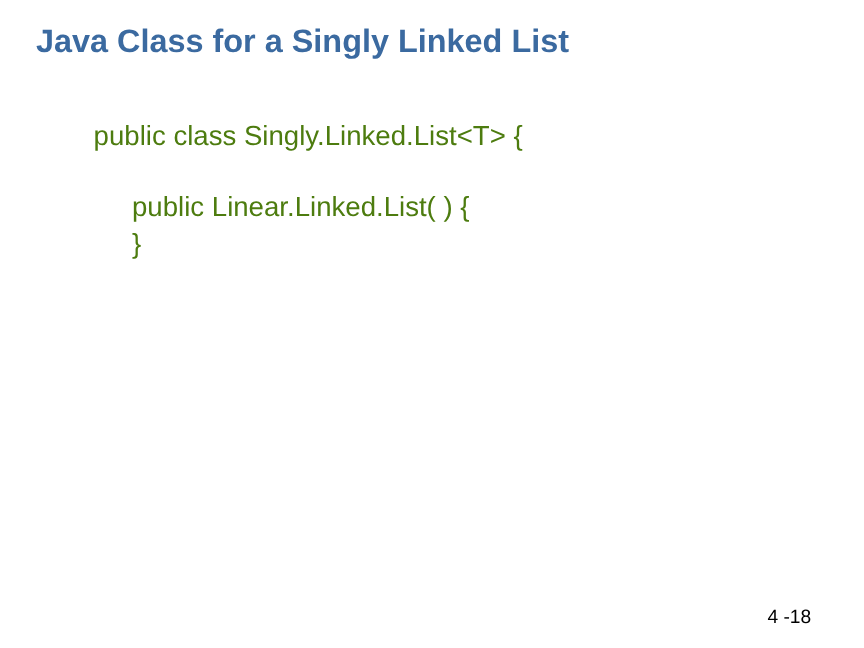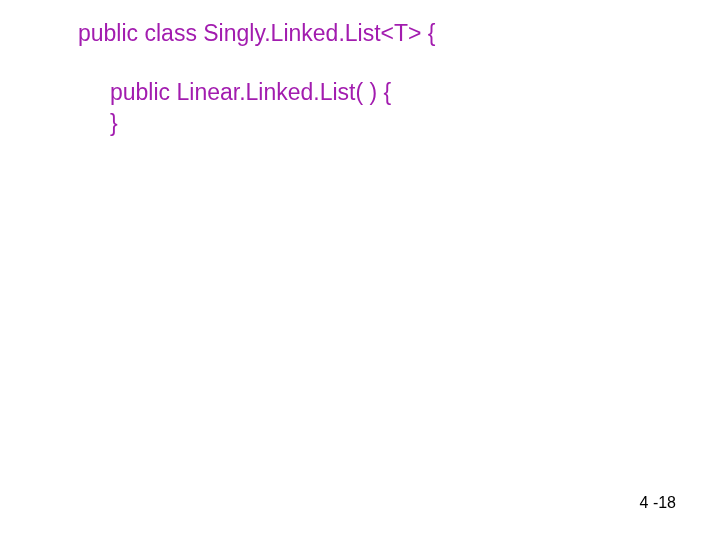--- a/index.html
+++ b/index.html
@@ -25,46 +25,47 @@
       color: #3b6aa0;
       font-size: 27px;
       font-weight: bold;
       margin-bottom: 48px;
       line-height: 1.2;
     }
     .code-block {
       margin-left: 48px;
       font-size: 23px;
       line-height: 1.35;
-      color: #a21caf;
+      color: #4d7c0f;
     }
     .code-line {
       white-space: pre;
     }
     .indent-1 {
       padding-left: 32px;
     }
     .indent-2 {
       padding-left: 48px;
     }
     .section-gap {
       height: 28px;
     }
     .footer {
       position: absolute;
-      bottom: 28px;
+      bottom: 16px;
       right: 44px;
       font-size: 16px;
       color: #000;
     }
   </style>
 </head>
 <body>
 
 <div class="slide">
+  <h1 class="title">Java Class for a Singly Linked List</h1>
 
   <div class="code-block">
     <div class="code-line">public class Singly.Linked.List&lt;T&gt; {</div>
     <div class="section-gap"></div>
     <div class="code-line indent-1">public Linear.Linked.List( ) {</div>
     <div class="code-line indent-1">}</div>
   </div>
 
   <div class="footer">4 -18</div>
 </div>

